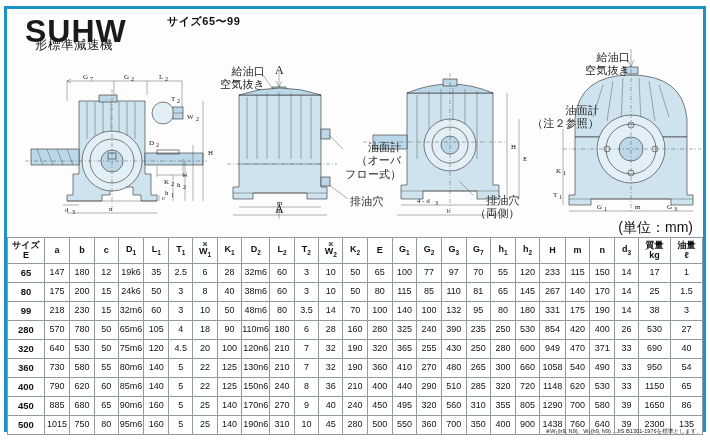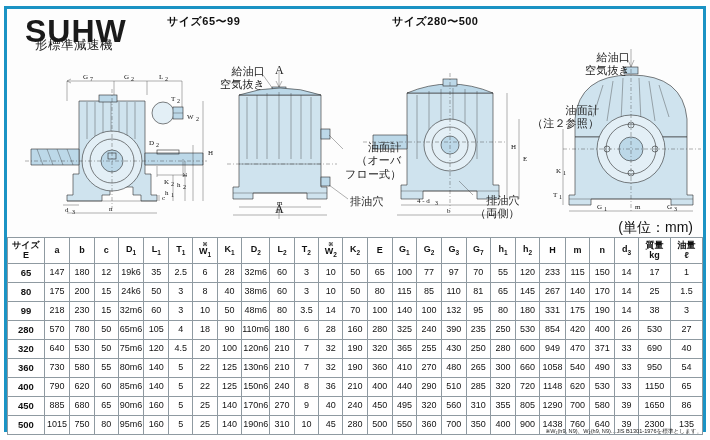--- a/index.html
+++ b/index.html
@@ -97,21 +97,20 @@
 </head>
 <body>
 
 <div id="frame">
 
   <div id="headzone">
 
     <div id="brand">SUHW</div>
     <div id="brandsub">形標準減速機</div>
     <div class="sizehead" id="sizehead1">サイズ65〜99</div>
-    <div class="sizehead" id="sizehead2">サイズ280〜500</div>
 
     <svg class="dwg" width="696" height="232" viewBox="0 0 696 232">
 
       <g>
 
         <line class="dim" x1="60" y1="72" x2="175" y2="72"></line>
         <line class="dim" x1="60" y1="72" x2="64" y2="70"></line>
           <line class="dim" x1="60" y1="72" x2="64" y2="74"></line>
         <line class="thin" x1="60" y1="72" x2="60" y2="92"></line>
         <line class="thin" x1="107" y1="72" x2="107" y2="88"></line>

